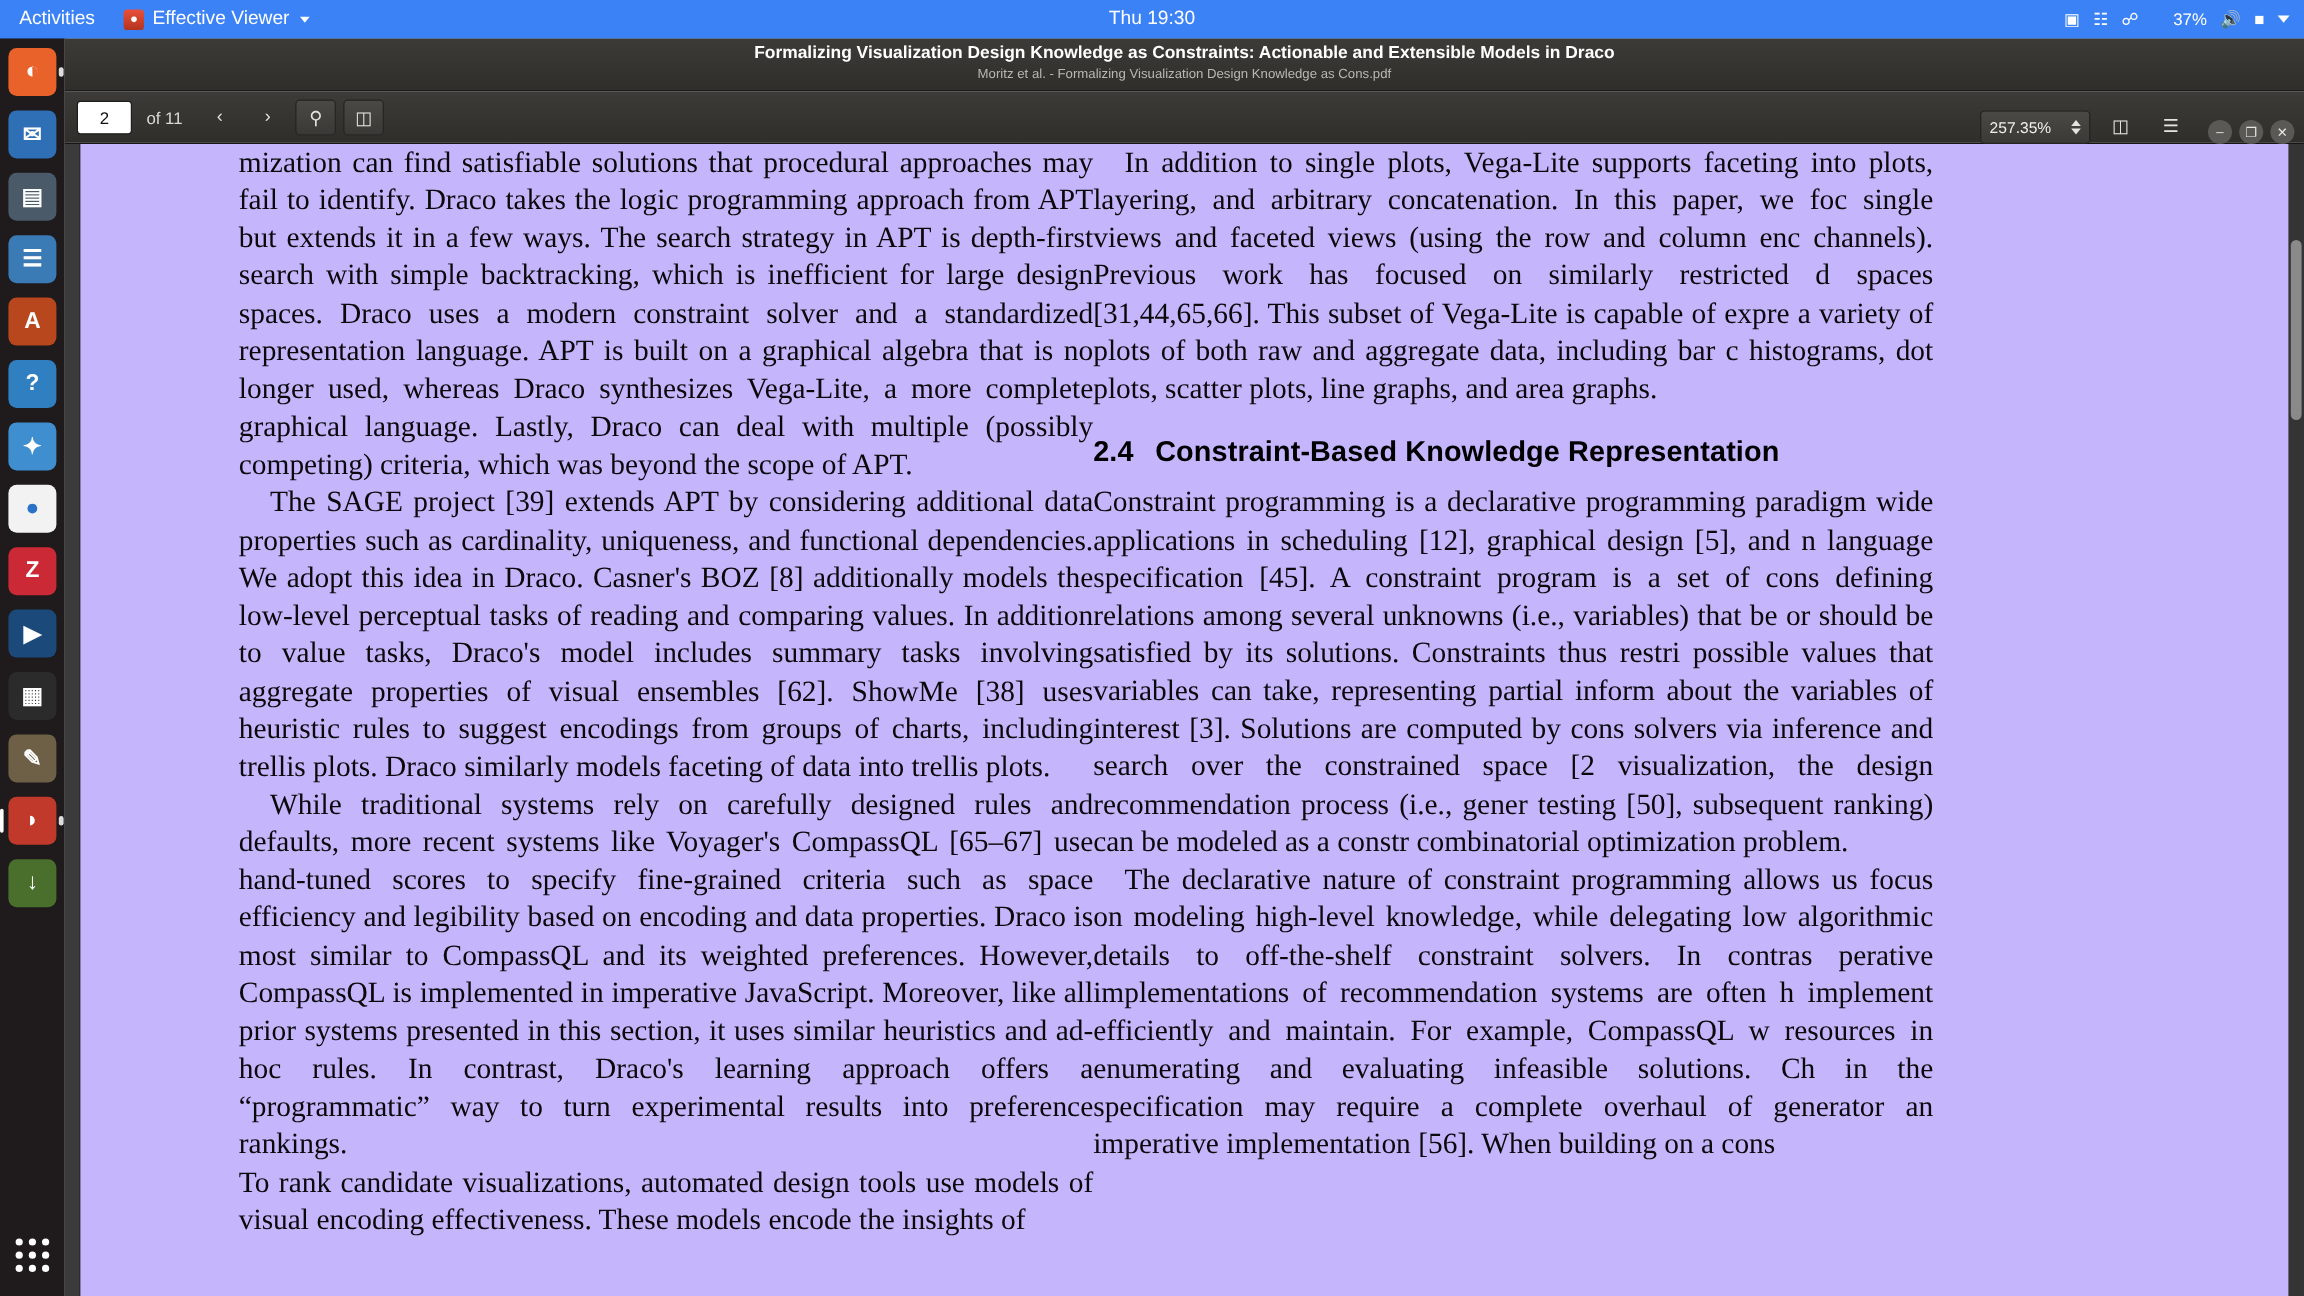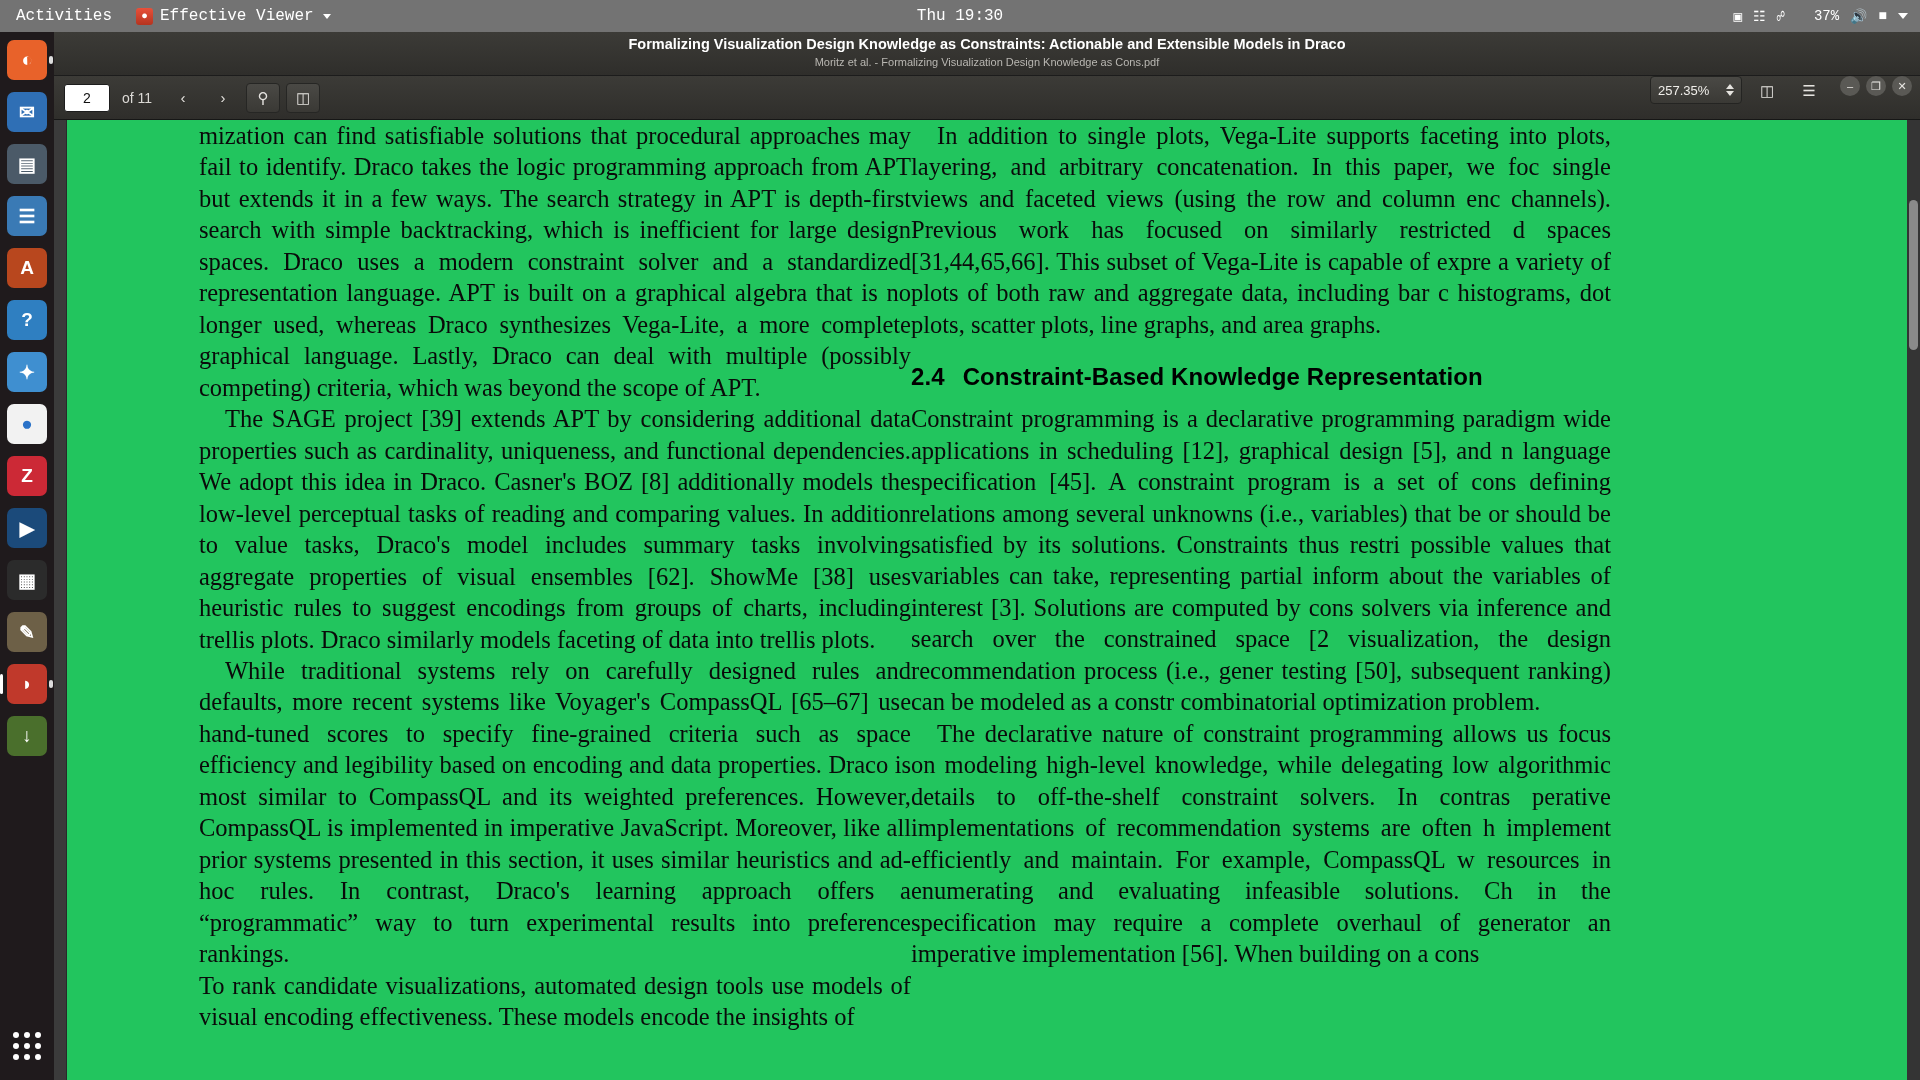--- a/index.html
+++ b/index.html
@@ -8,25 +8,24 @@
     width: 1920px; height: 1080px;
     overflow: hidden;
     font-family: "Liberation Sans", sans-serif;
     background: #2c2c2c;
   }
 
   
   #top-bar {
     position: absolute; top: 0; left: 0;
     width: 1920px; height: 32px;
-    background: #737373;
+    background: #3b82f6;
     display: flex; align-items: center;
     color: #ffffff; font-size: 16px;
     z-index: 50;
-    font-family: Liberation Mono, monospace;
   }
   #activities {
     padding: 0 14px 0 16px; height: 32px;
     display: flex; align-items: center;
     font-size: 16px; color: #ffffff;
   }
   #app-menu {
     display: flex; align-items: center; gap: 7px;
     padding: 0 10px; height: 32px;
   }
@@ -123,21 +122,21 @@
     position: relative;
     height: 44px; width: 100%;
     background: linear-gradient(180deg,#3c3b37,#2f2e2b);
     display: flex; align-items: center;
     border-bottom: 1px solid #161616;
     color: #e8e6e2;
   }
   .tb-left { display: flex; align-items: center; gap: 6px; padding-left: 10px; }
   .tb-right {
     position: absolute; right: 8px; top: 0; height: 44px;
-    display: flex; align-items: flex-start; gap: 8px;
+    display: flex; align-items: flex-end; gap: 8px;
   }
   .page-entry {
     width: 46px; height: 28px;
     background: #ffffff; color: #111;
     border: 1px solid #1d1d1d; border-radius: 3px;
     font-size: 14px; text-align: center; line-height: 26px;
   }
   .of-label { font-size: 14px; color: #dcdad6; margin-left: 6px; margin-right: 8px; }
   .tb-btn {
     width: 34px; height: 30px; border-radius: 4px;
@@ -169,21 +168,21 @@
   
   #doc-area {
     position: absolute; top: 88px; left: 0;
     width: 1866px; height: 960px;
     background: #3b3b3b;
     overflow: hidden;
   }
   #page {
     position: absolute; top: 0; left: 13px;
     width: 1845px; height: 960px;
-    background: #22c55e;
+    background: #c4b5fd;
     box-shadow: 0 0 0 1px #2a2a2a;
   }
   #page-inner {
     position: absolute; top: 0; left: 0;
     width: 100%; height: 100%;
     padding: 0;
   }
   .col {
     position: absolute; top: 0;
     font-family: "Liberation Serif", serif;

